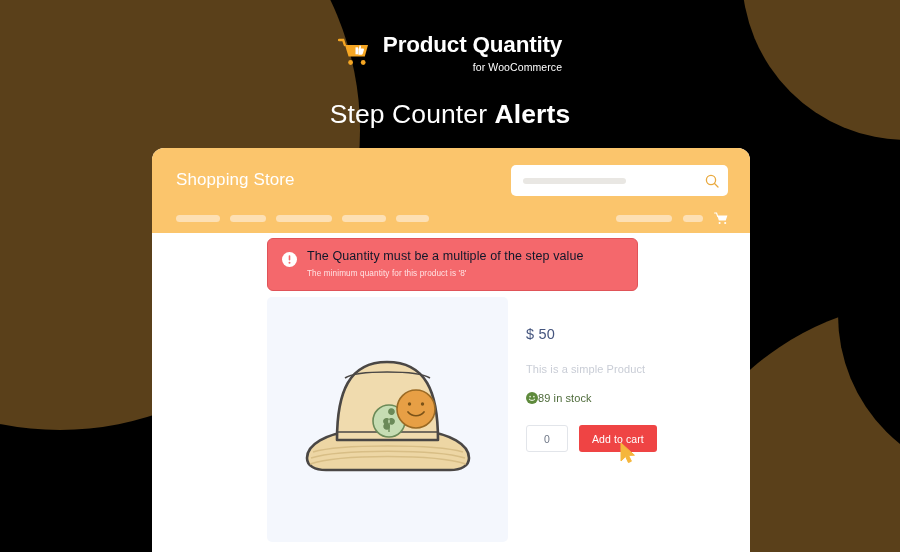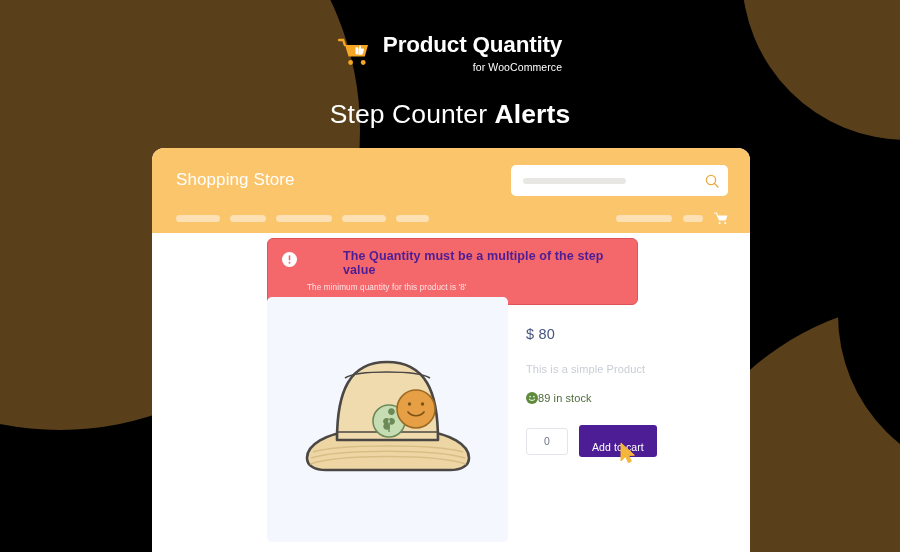--- a/index.html
+++ b/index.html
@@ -196,26 +196,25 @@
     align-items: flex-start;
     gap: 10px;
   }
   #alert-icon {
     flex: 0 0 auto;
     width: 15px;
     height: 15px;
     margin-top: 2px;
   }
   #alert-title {
-    color: #4c1d95;
+    color: #0f172a;
     font-size: 12.5px;
-    font-weight: bold;
+    font-weight: normal;
     line-height: 1.1;
     letter-spacing: 0.1px;
-    margin-left: 36px;
   }
   #alert-subtitle {
     color: #FFE3E4;
     font-size: 8.2px;
     margin-top: 5px;
     letter-spacing: 0.1px;
   }
 
   
   #product-area {
@@ -286,22 +285,22 @@
     border-radius: 3px;
     background: #FFFFFF;
     text-align: center;
     font-size: 10.5px;
     color: #6D7585;
     font-family: "Liberation Sans", sans-serif;
     outline: none;
   }
   #add-to-cart-button {
     height: 27px;
-    padding: 16px 13px;
-    background: #4c1d95;
+    padding: 8px 13px;
+    background: #ef4444;
     color: #FFFFFF;
     border: none;
     border-radius: 3px;
     font-size: 10.5px;
     font-family: "Liberation Sans", sans-serif;
     cursor: pointer;
     letter-spacing: 0.1px;
   }
   #mouse-cursor {
     position: absolute;
@@ -419,21 +418,21 @@
         <path d="M104 104 L104 112" stroke="#6B8A58" stroke-width="1.4"></path>
 
         <circle cx="131" cy="89" r="19" fill="#E79F45" stroke="#9B6A24" stroke-width="1.6"></circle>
         <circle cx="124.5" cy="84" r="1.7" fill="#7A5218"></circle>
         <circle cx="137.5" cy="84" r="1.7" fill="#7A5218"></circle>
         <path d="M123 92 C127 97 135 97 139 92" stroke="#7A5218" stroke-width="1.7" fill="none" stroke-linecap="round"></path>
       </svg>
     </div>
 
     <div id="product-info">
-      <div id="product-price">$ 80</div>
+      <div id="product-price">$ 50</div>
       <div id="product-desc">This is a simple Product</div>
 
       <div id="stock-row">
         <span>
           <svg id="stock-icon" viewBox="0 0 12 12" fill="none">
             <circle cx="6" cy="6" r="6" fill="#5E8A3C"></circle>
             <circle cx="4.1" cy="4.6" r="0.85" fill="#E9F2E0"></circle>
             <circle cx="7.9" cy="4.6" r="0.85" fill="#E9F2E0"></circle>
             <path d="M3.4 7.2 C4.4 8.8 7.6 8.8 8.6 7.2" stroke="#E9F2E0" stroke-width="1.1" fill="none" stroke-linecap="round"></path>
           </svg>

